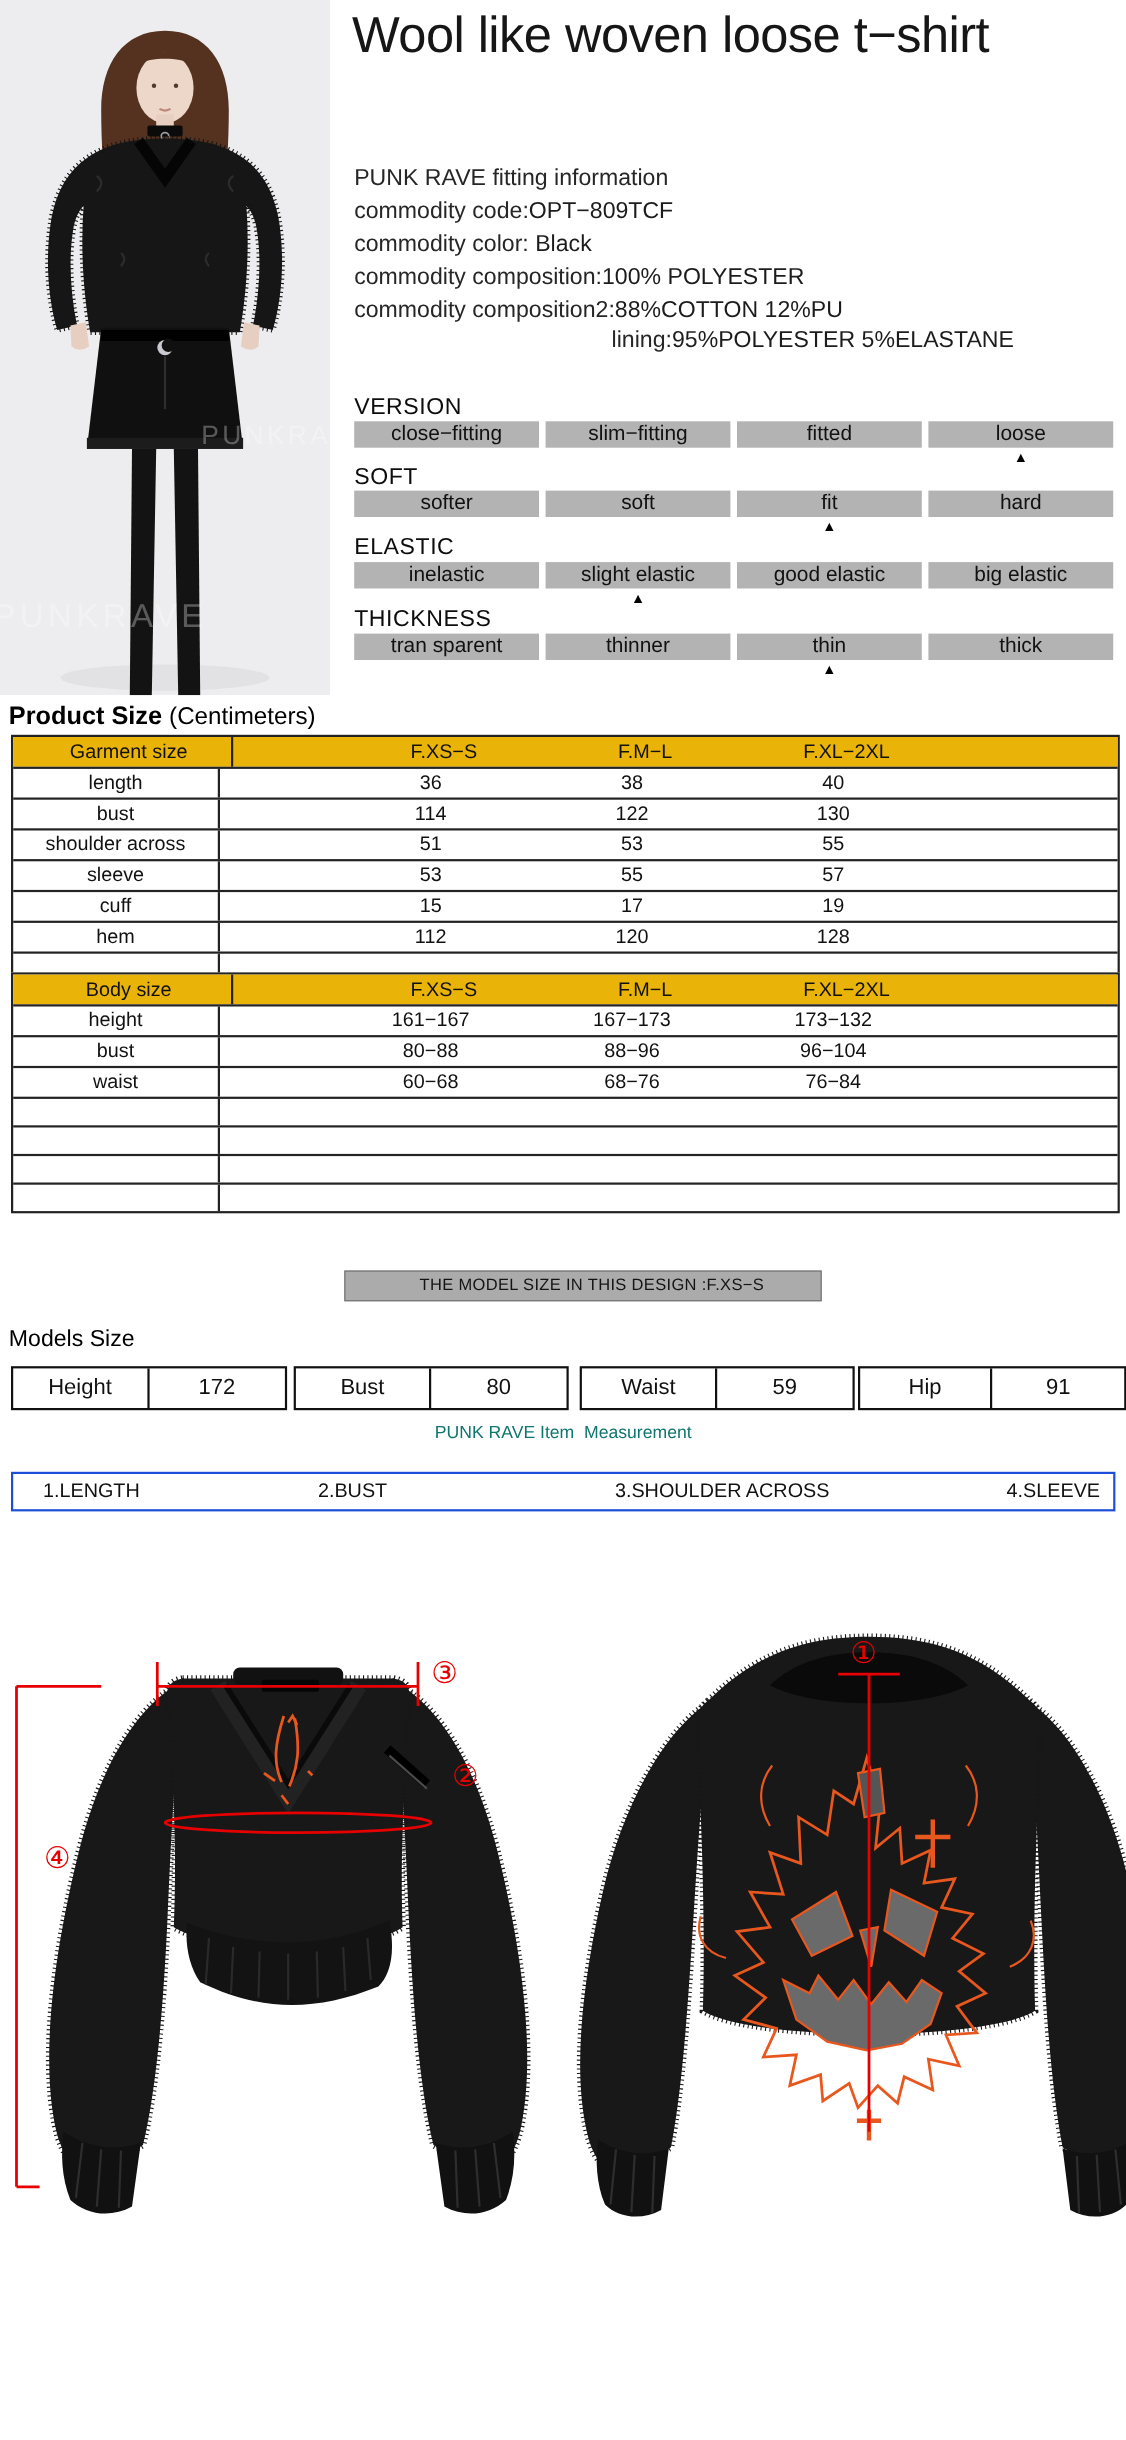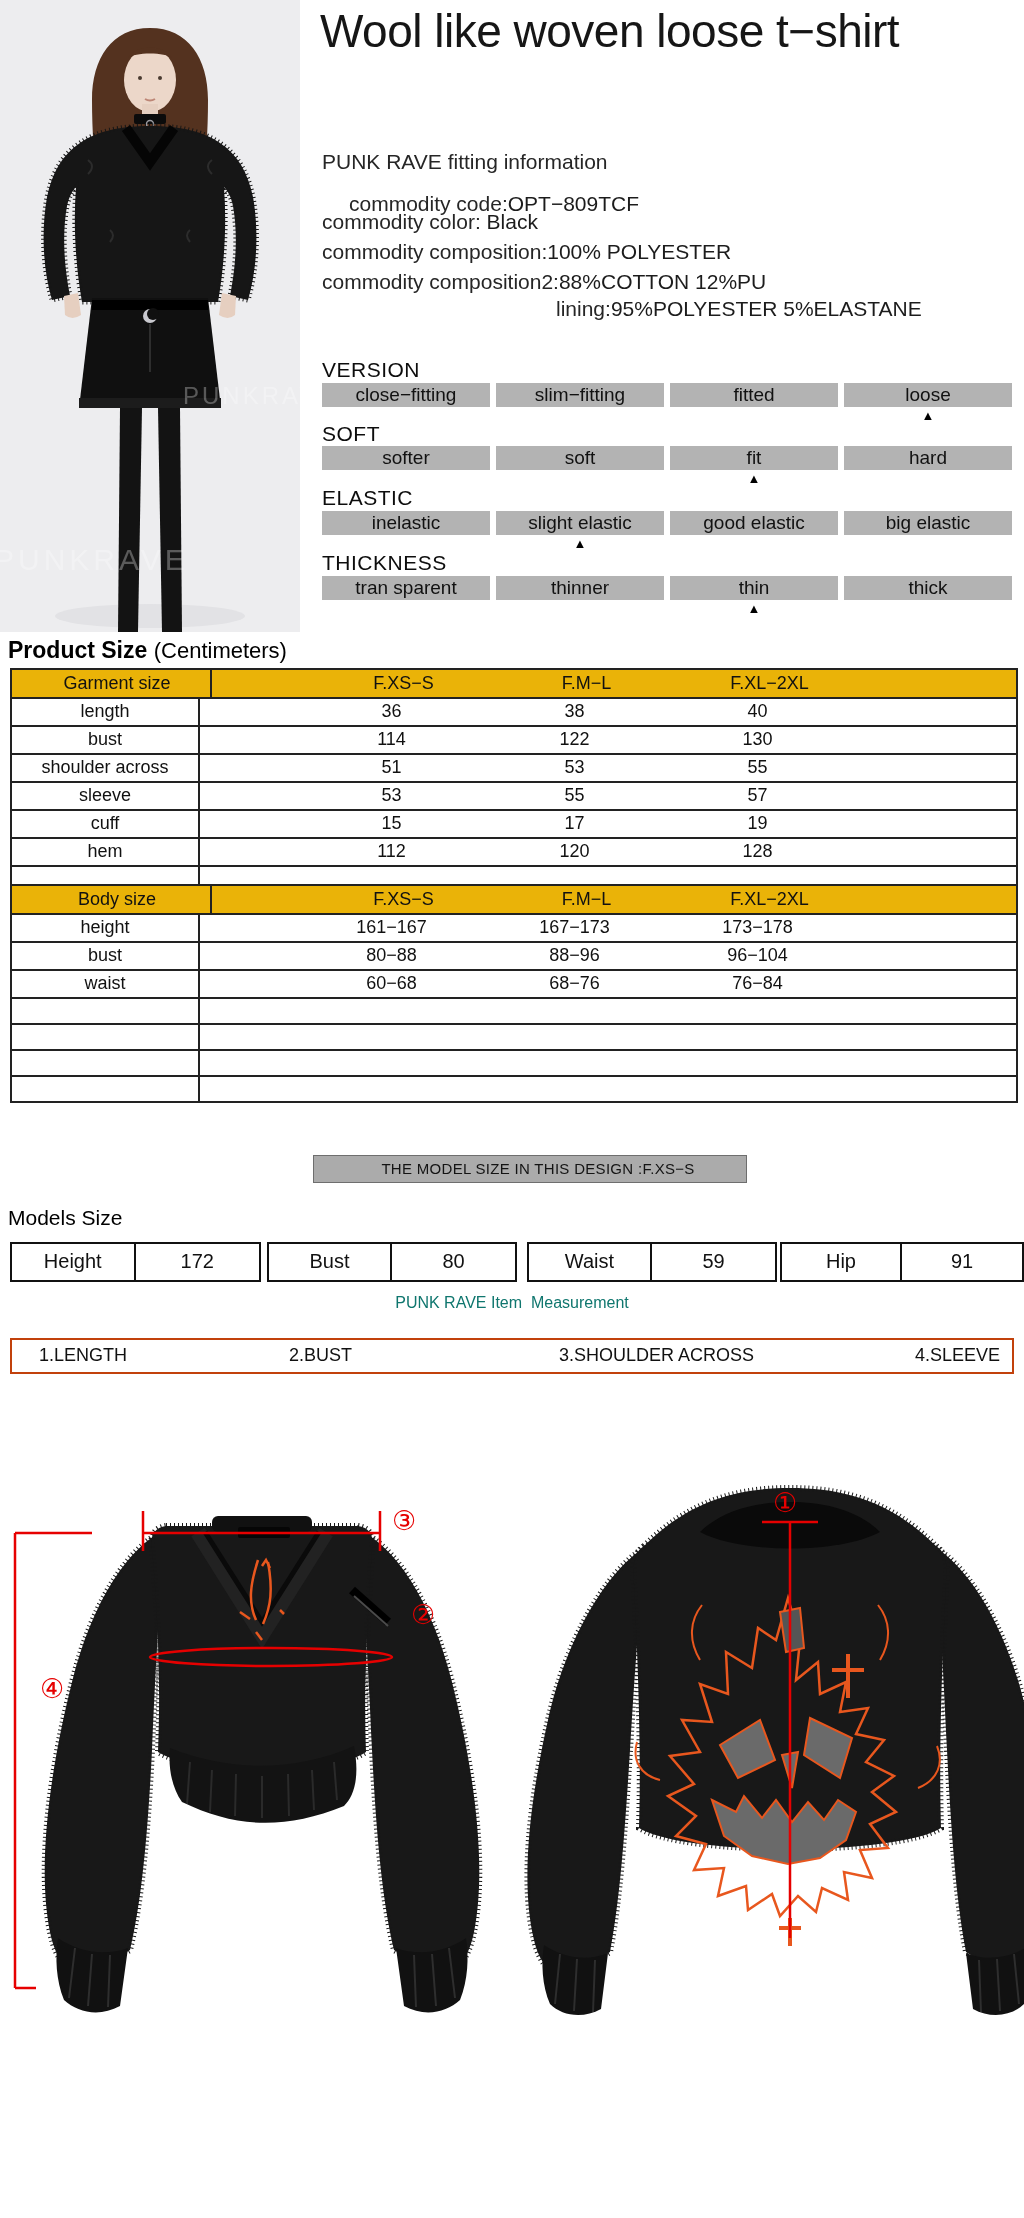--- a/index.html
+++ b/index.html
@@ -34,21 +34,21 @@
   
   .banner{background:#ababab;border:1px solid #6e6e6e;text-align:center;font-size:15px;
           line-height:26px;color:#141414;letter-spacing:0.3px;padding-left:16px;}
   .ms-head{font-size:21px;color:#000;}
   .mbox{border:2px solid #111;height:36px;display:grid;grid-template-columns:1fr 1fr;}
   .mbox .ml{border-right:2px solid #111;text-align:center;font-size:20px;line-height:34px;color:#111;}
   .mbox .mv{text-align:center;font-size:20px;line-height:34px;color:#111;}
 
   
   .meas-head{width:1024px;text-align:center;font-size:16px;color:#0f766e;white-space:pre;}
-  .strip{border:2px solid #c2410c;height:32px;position:relative;}
+  .strip{border:2px solid #1d4ed8;height:32px;position:relative;}
   .strip span{position:absolute;top:0;font-size:18px;line-height:31px;color:#111;white-space:nowrap;}
 
   .cnum{font-size:27px;line-height:27px;color:#e60000;font-weight:400;}
 </style>
 </head>
 <body>
 
 <div id="canvas">
 
   <div class="abs" style="left:0;top:8;width:300px;height:632px;">
@@ -84,21 +84,21 @@
       <path d="M158,408 L180,408 L182,632 L162,632 Z" fill="#131313"></path>
 
       <text x="183" y="404" font-size="24" letter-spacing="3" fill="#ffffff" fill-opacity="0.30" font-family="Liberation Sans, sans-serif">PUNKRAVE</text>
       <text x="-6" y="570" font-size="30" letter-spacing="4" fill="#ffffff" fill-opacity="0.30" font-family="Liberation Sans, sans-serif">PUNKRAVE</text>
     </svg>
   </div>
 
   <div class="abs title" style="left:320px;top:4px;">Wool like woven loose t−shirt</div>
 
   <div class="abs pline" style="left:322px;top:150px;">PUNK RAVE fitting information</div>
-  <div class="abs pline" style="left:322px;top:192px;margin-left:27px;"><span>commodity code:</span><span class="val">OPT−809TCF</span></div>
+  <div class="abs pline" style="left:322px;top:180px;"><span>commodity code:</span><span class="val">OPT−809TCF</span></div>
   <div class="abs pline" style="left:322px;top:210px;"><span>commodity color: </span><span class="val">Black</span></div>
   <div class="abs pline" style="left:322px;top:240px;"><span>commodity composition:</span><span class="val">100% POLYESTER</span></div>
   <div class="abs pline" style="left:322px;top:270px;"><span>commodity composition2:</span><span class="val">88%COTTON 12%PU</span></div>
   <div class="abs pline" style="left:556px;top:297px;"><span>lining:</span><span class="val">95%POLYESTER 5%ELASTANE</span></div>
 
   <div class="abs attr-label" style="left:322px;top:358px;">VERSION</div>
   <div class="abs attr-row" style="left:322px;top:383px;">
     <div class="attr-cell">close−fitting</div>
     <div class="attr-cell">slim−fitting</div>
     <div class="attr-cell">fitted</div>
@@ -212,21 +212,21 @@
       <div class="vcell" style="line-height:26px;">F.XS−S</div>
       <div class="vcell" style="line-height:26px;">F.M−L</div>
       <div class="vcell" style="line-height:26px;">F.XL−2XL</div>
         <div></div>
     </div>
     <div class="trow">
       <div class="lcell">height</div>
         <div></div>
       <div class="vcell">161−167</div>
       <div class="vcell">167−173</div>
-      <div class="vcell">173−178</div>
+      <div class="vcell">173−132</div>
         <div></div>
     </div>
     <div class="trow">
       <div class="lcell">bust</div>
         <div></div>
       <div class="vcell">80−88</div>
       <div class="vcell">88−96</div>
       <div class="vcell">96−104</div>
         <div></div>
     </div>

